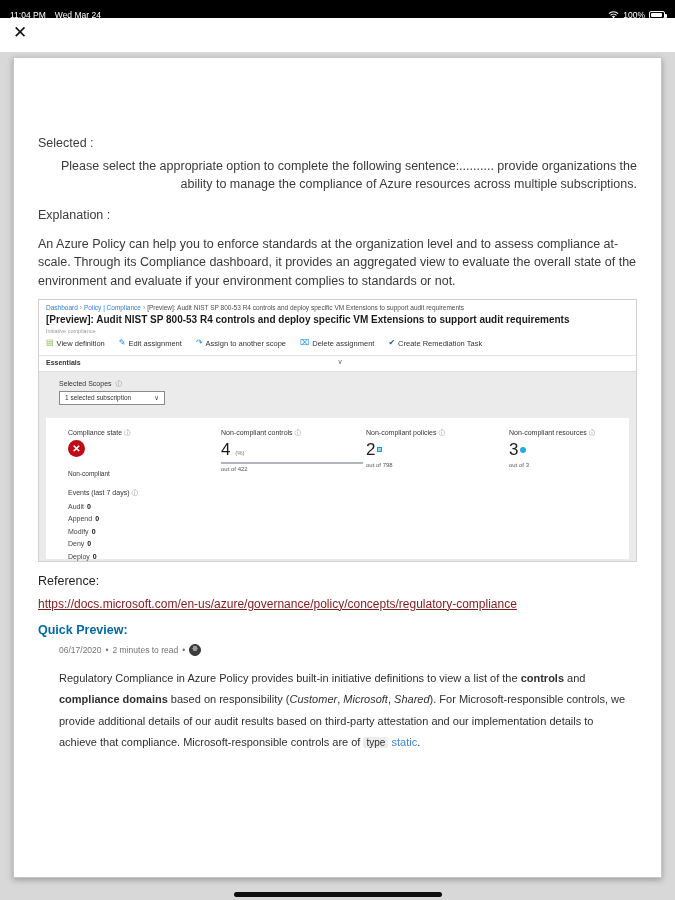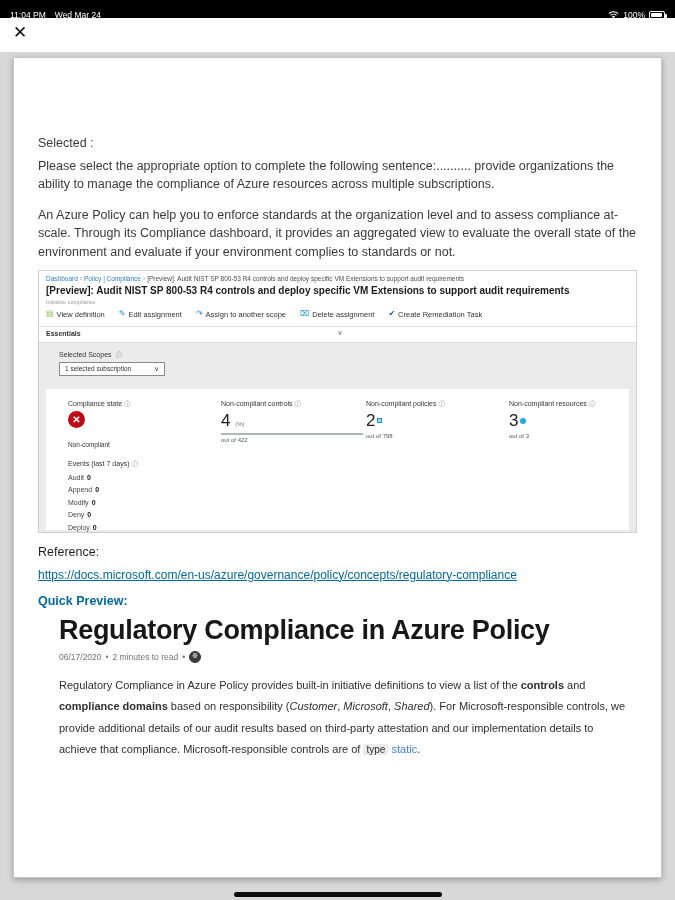--- a/index.html
+++ b/index.html
@@ -27,21 +27,21 @@
   .header-title { position:absolute; left:0; right:0; top:10px; text-align:center; font-size:13px; color:#2d2d2d; }
 
   
   .card {
     position:absolute; left:13px; right:13px; top:57px; height:821px;
     background:#fff; border:1px solid #c6c6c6; box-shadow:0 2px 6px rgba(0,0,0,.28);
     padding:78px 24px 0 24px;
   }
   .body-text { font-size:12.5px; color:#3a3a3a; line-height:1.45; }
   .q-label { font-size:12.5px; color:#3a3a3a; }
-  .q-text { margin-top:7px; }
+  .q-text { margin-top:7px;text-align:right; }
   .e-label { margin-top:15px; font-size:12.5px; color:#3a3a3a; }
   .para1 { margin-top:13px; }
   .para2 { margin-top:7px; }
 
   
   .screenshot {
     position:relative; margin-top:9px; height:263px; border:1px solid #d0d0d0;
     background:#fff; font-family:"Liberation Sans", sans-serif; overflow:hidden;
   }
   .ss-breadcrumb { position:absolute; top:4px; left:7px; font-size:6.5px; color:#4d4d4d; white-space:nowrap; }
@@ -82,21 +82,21 @@
     position:absolute; top:22px; width:17px; height:17px; border-radius:50%; background:#bf0a17;
     color:#fff; font-size:10px; display:flex; align-items:center; justify-content:center; font-weight:bold;
   }
   .m-state { position:absolute; top:52px; font-size:6.5px; color:#333; white-space:nowrap; }
   .ev-label { position:absolute; top:71px; left:22px; font-size:7px; color:#333; white-space:nowrap; }
   .ev-item { position:absolute; left:22px; font-size:7px; color:#444; white-space:nowrap; }
   .ev-val { font-weight:bold; color:#111; margin-left:3px; }
 
   
   .ref-label { margin-top:12px; font-size:12.5px; font-weight:normal; color:#1f1f1f; }
-  .ref-link { display:block; margin-top:9px; font-size:12px; color:#0369a1; text-decoration:underline; }
+  .ref-link { display:block; margin-top:9px; font-size:12px; color:#7f1d1d; text-decoration:underline; }
   .qp-label { margin-top:12px; font-size:12.5px; font-weight:bold; color:#0369a1; }
   .article { margin-top:7px; margin-left:21px; margin-right:6px; }
   .article-title { font-size:27px; font-weight:bold; color:#171717; letter-spacing:-0.3px; }
   .article-meta { margin-top:5px; display:flex; align-items:center; gap:4px; font-size:8.5px; color:#737373; }
   .avatar { width:12px; height:12px; border-radius:50%; background:radial-gradient(circle at 50% 35%, #9a9a9a 0 30%, #3d3d3d 32%); border:1px solid #2c2c2c; }
   .article-para { margin-top:12px; font-size:11px; color:#2f2f2f; line-height:1.95; }
   .seg-b { font-weight:bold; }
   .seg-i { font-style:italic; }
   .seg-code { background:#ececec; padding:0 3px; border-radius:2px; font-size:10px; }
   .seg-link { color:#3f7fd6; }
@@ -131,20 +131,21 @@
 
 <div class="app-header">
   <span class="close-btn">✕</span>
 </div>
 
 <div class="card">
 
   <div class="q-label">Selected :</div>
   <div class="q-text body-text">Please select the appropriate option to complete the following sentence:.......... provide organizations the ability to manage the compliance of Azure resources across multiple subscriptions.</div>
 
+  <div class="e-label">Explanation :</div>
   <div class="para1 body-text">An Azure Policy can help you to enforce standards at the organization level and to assess compliance at-scale. Through its Compliance dashboard, it provides an aggregated view to evaluate the overall state of the environment and evaluate if your environment complies to standards or not.</div>
 
   <div class="screenshot">
 
     <div class="ss-breadcrumb">
       <span class="bc-link">Dashboard</span><span class="bc-sep">›</span><span class="bc-link">Policy | Compliance</span><span class="bc-sep">›</span><span>[Preview]: Audit NIST SP 800-53 R4 controls and deploy specific VM Extensions to support audit requirements</span>
     </div>
 
     <div class="ss-title">[Preview]: Audit NIST SP 800-53 R4 controls and deploy specific VM Extensions to support audit requirements</div>
     <div class="ss-subtitle">Initiative compliance</div>
@@ -250,21 +251,20 @@
 
       </div>
     </div>
   </div>
 
   <div class="ref-label">Reference:</div>
   <a class="ref-link" href="#">https://docs.microsoft.com/en-us/azure/governance/policy/concepts/regulatory-compliance</a>
 
   <div class="qp-label">Quick Preview:</div>
   <div class="article">
-    <div class="article-title">Regulatory Compliance in Azure Policy</div>
     <div class="article-meta">
       <span>06/17/2020</span>
       <span>•</span>
       <span>2 minutes to read</span>
       <span>•</span>
       <span class="avatar"></span>
     </div>
     <div class="article-para"><span>Regulatory Compliance in Azure Policy provides built-in initiative definitions to view a list of the </span><span class="seg-b">controls</span><span> and </span><span class="seg-b">compliance domains</span><span> based on responsibility (</span><span class="seg-i">Customer</span><span>, </span><span class="seg-i">Microsoft</span><span>, </span><span class="seg-i">Shared</span><span>). For Microsoft-responsible controls, we provide additional details of our audit results based on third-party attestation and our implementation details to achieve that compliance. Microsoft-responsible controls are of </span><span class="seg-code">type</span><span> </span><span class="seg-link">static</span><span>.</span></div>
   </div>
 

